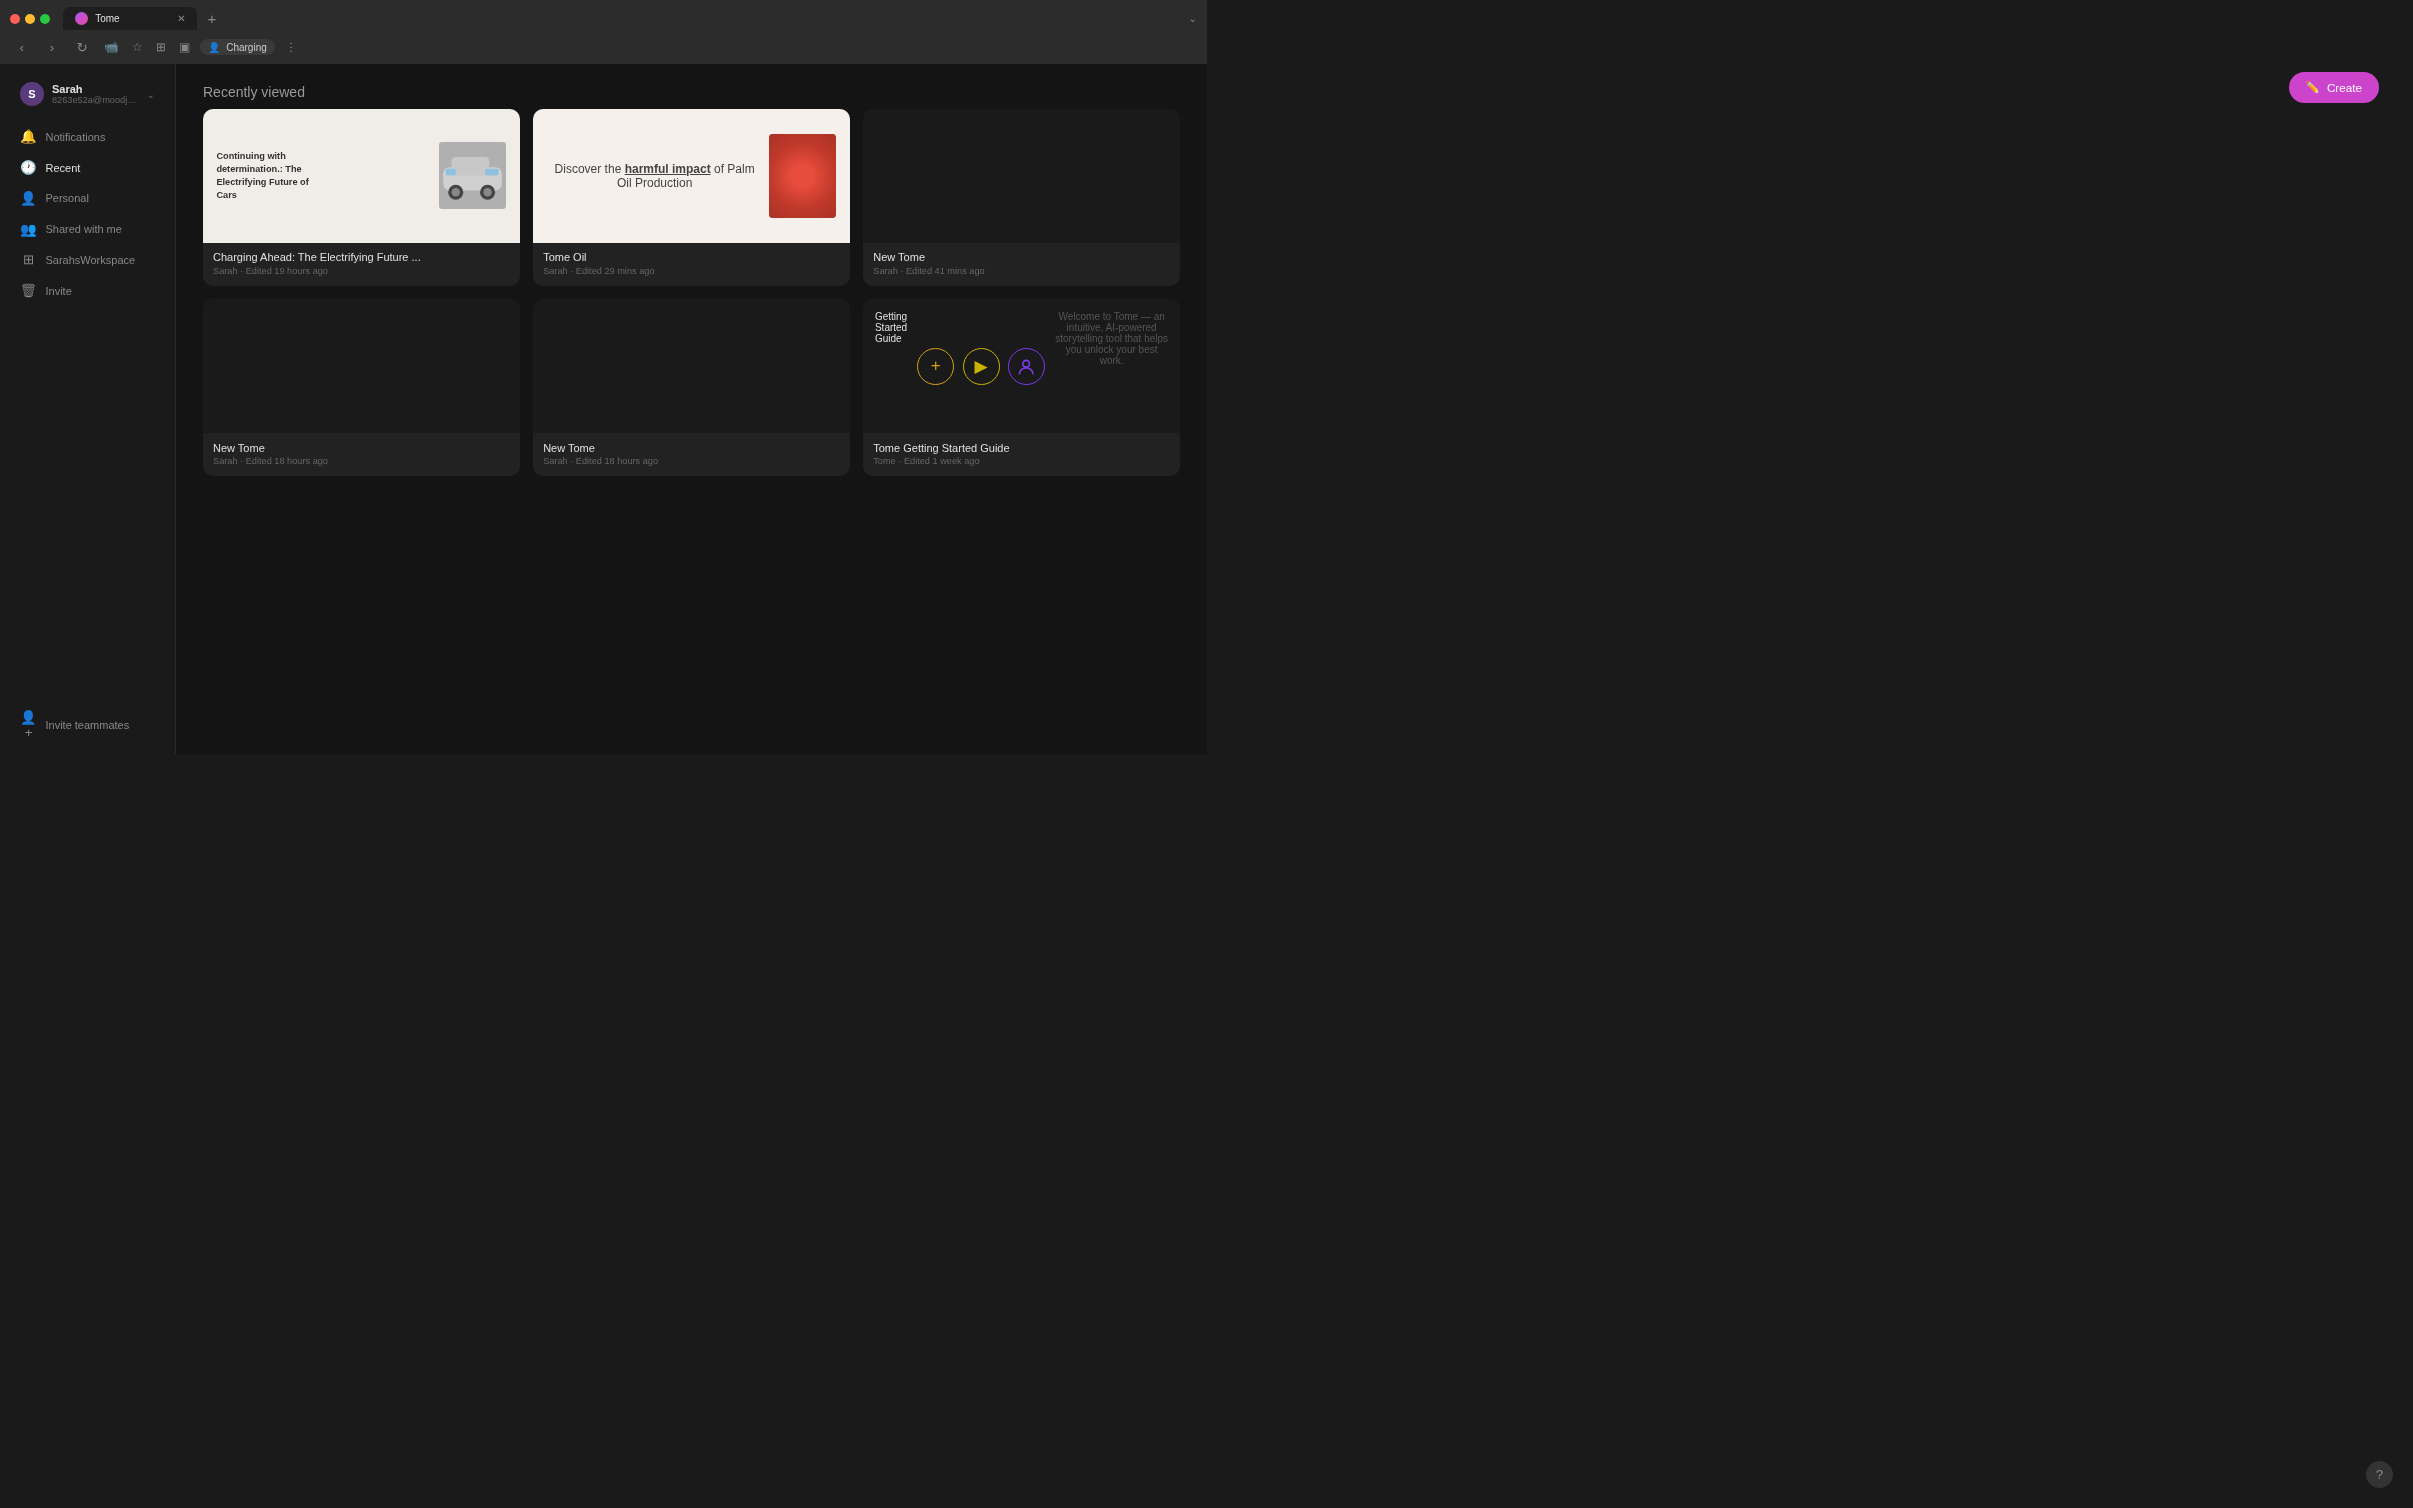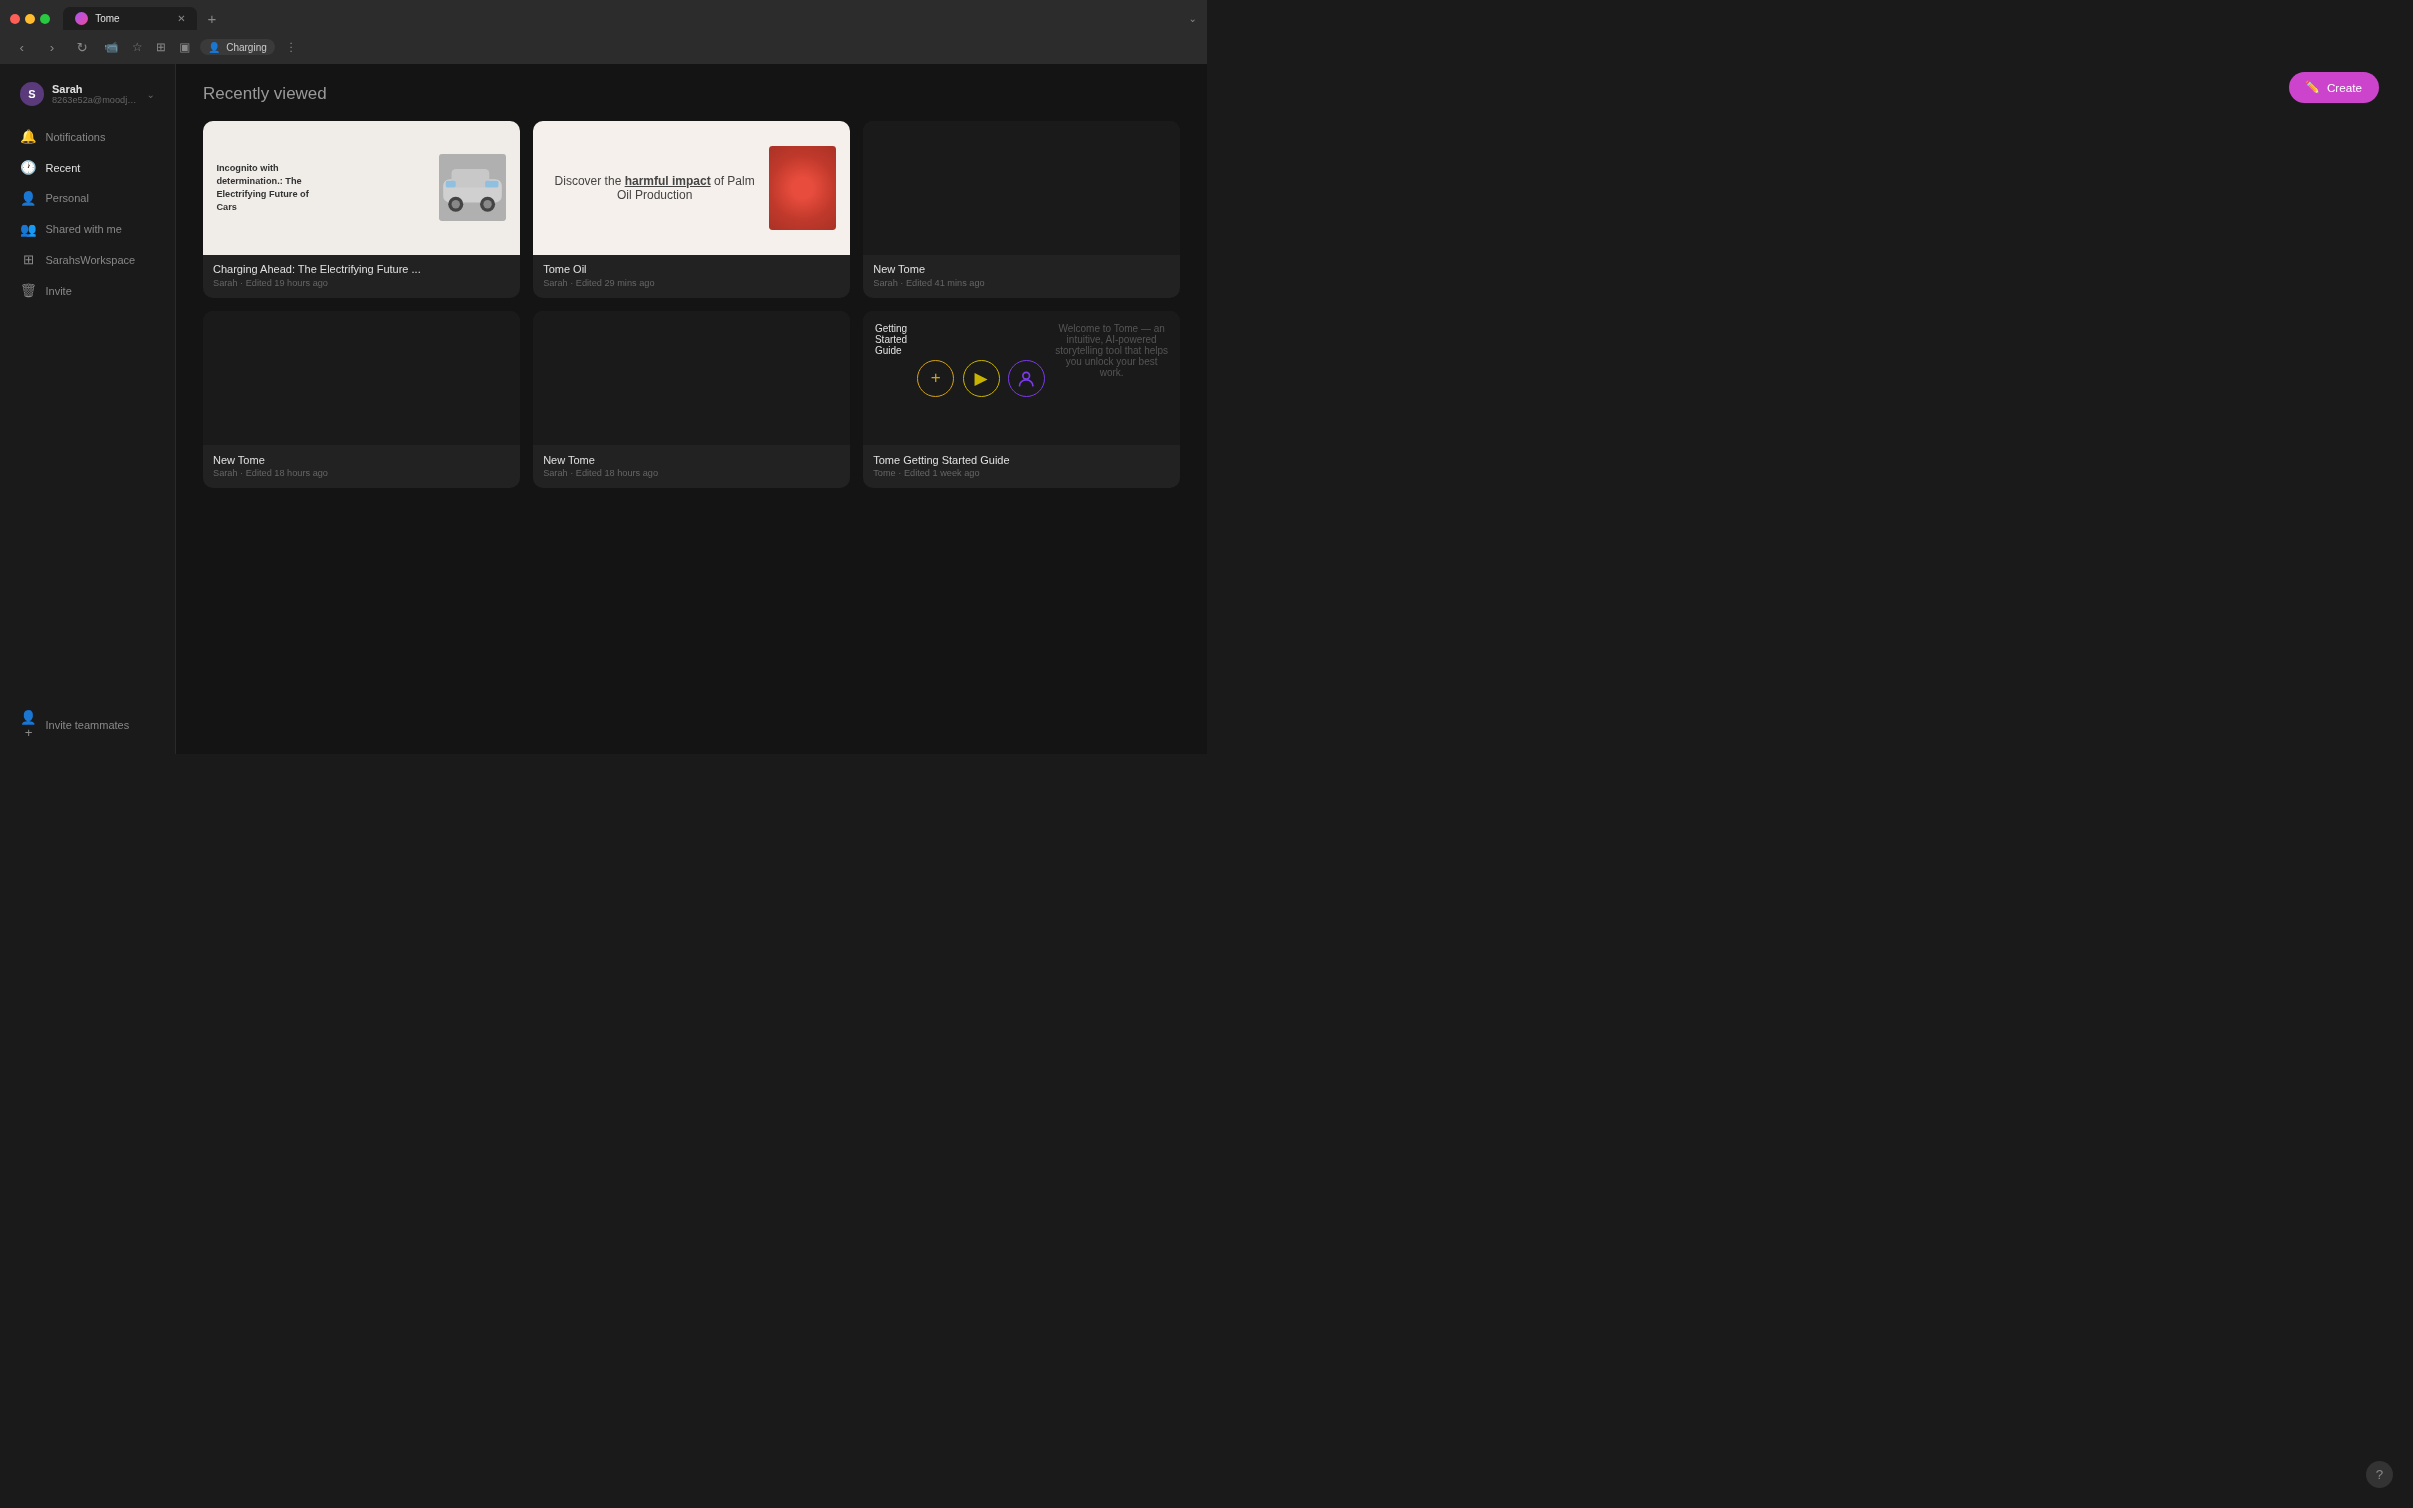--- a/index.html
+++ b/index.html
@@ -203,24 +203,24 @@
     .sidebar-item.invite { color: #888; }
 
     
     .main-content {
       flex: 1;
       padding: 20px 27px;
       overflow-y: auto;
       background: #141414;
     }
     .page-title {
-      font-size: 17px;
+      font-size: 14px;
       font-weight: 500;
       color: #999;
-      margin-bottom: 17px;
+      margin-bottom: 9px;
     }
     .cards-grid {
       display: grid;
       grid-template-columns: repeat(3, 1fr);
       gap: 13.4px;
     }
     .card {
       background: #222;
       border-radius: 10px;
       overflow: hidden;
@@ -469,21 +469,21 @@
 
   <main class="main-content">
     <h2 class="page-title">Recently viewed</h2>
 
     <div class="cards-grid">
 
       <div class="card">
         <div class="card-thumbnail">
           <div class="card-thumb-ev" style="width:100%;height:100%;">
             <div class="card-thumb-ev-text">
-              Incognito with determination.: The Electrifying Future of Cars
+              Continuing with determination.: The Electrifying Future of Cars
             </div>
             <div class="card-thumb-ev-img">
               <svg viewBox="0 0 80 80" width="67" height="67" xmlns="http://www.w3.org/2000/svg">
                 <rect width="80" height="80" fill="#b0b0b0"></rect>
                 <rect x="5" y="30" width="70" height="28" rx="8" fill="#d0d0d0"></rect>
                 <rect x="15" y="18" width="45" height="22" rx="5" fill="#c8c8c8"></rect>
                 <circle cx="20" cy="60" r="9" fill="#444"></circle>
                 <circle cx="20" cy="60" r="5" fill="#888"></circle>
                 <circle cx="58" cy="60" r="9" fill="#444"></circle>
                 <circle cx="58" cy="60" r="5" fill="#888"></circle>

